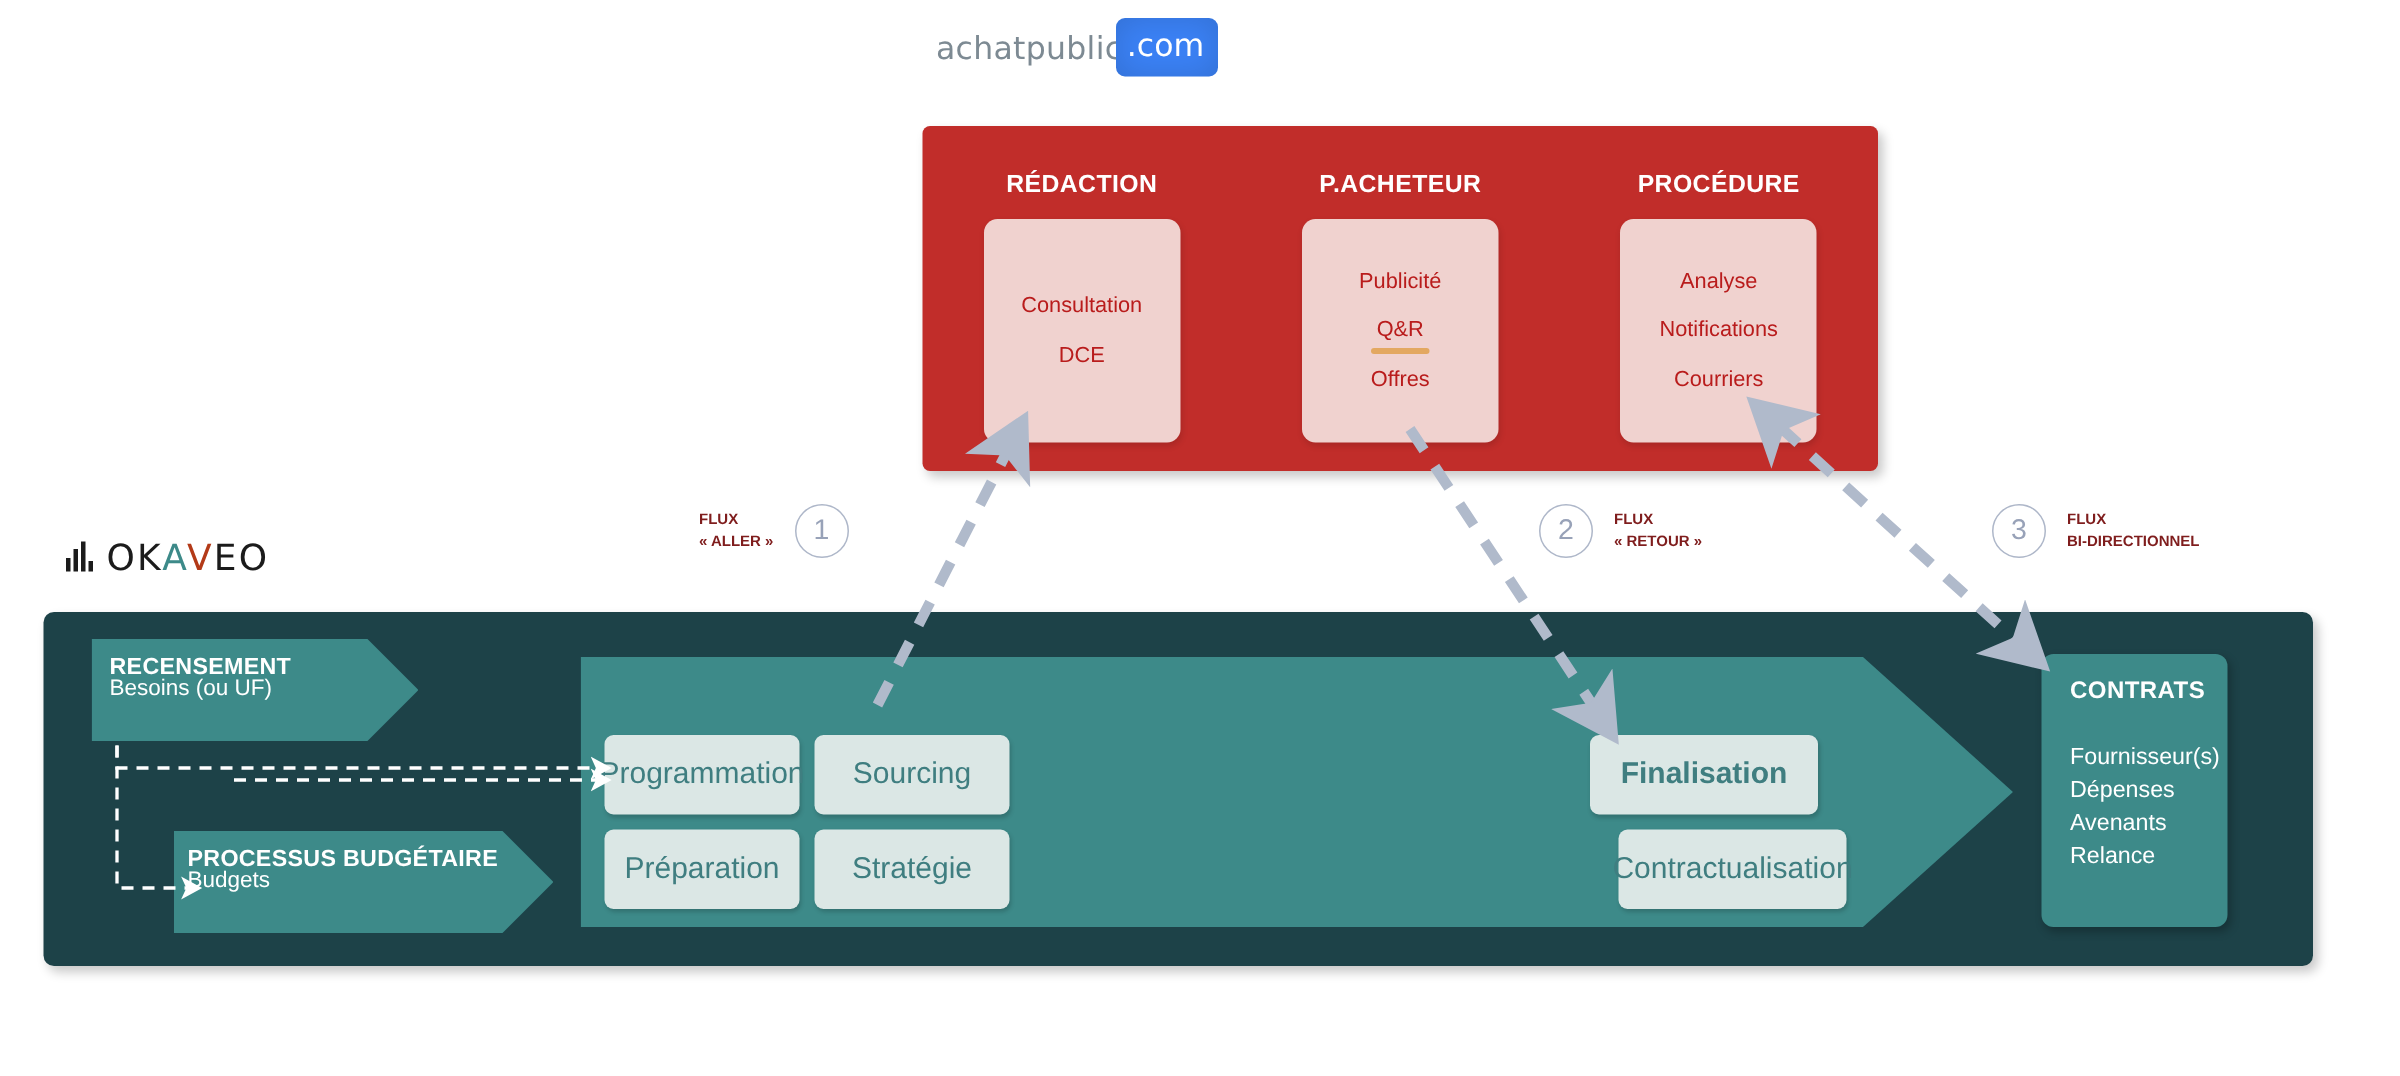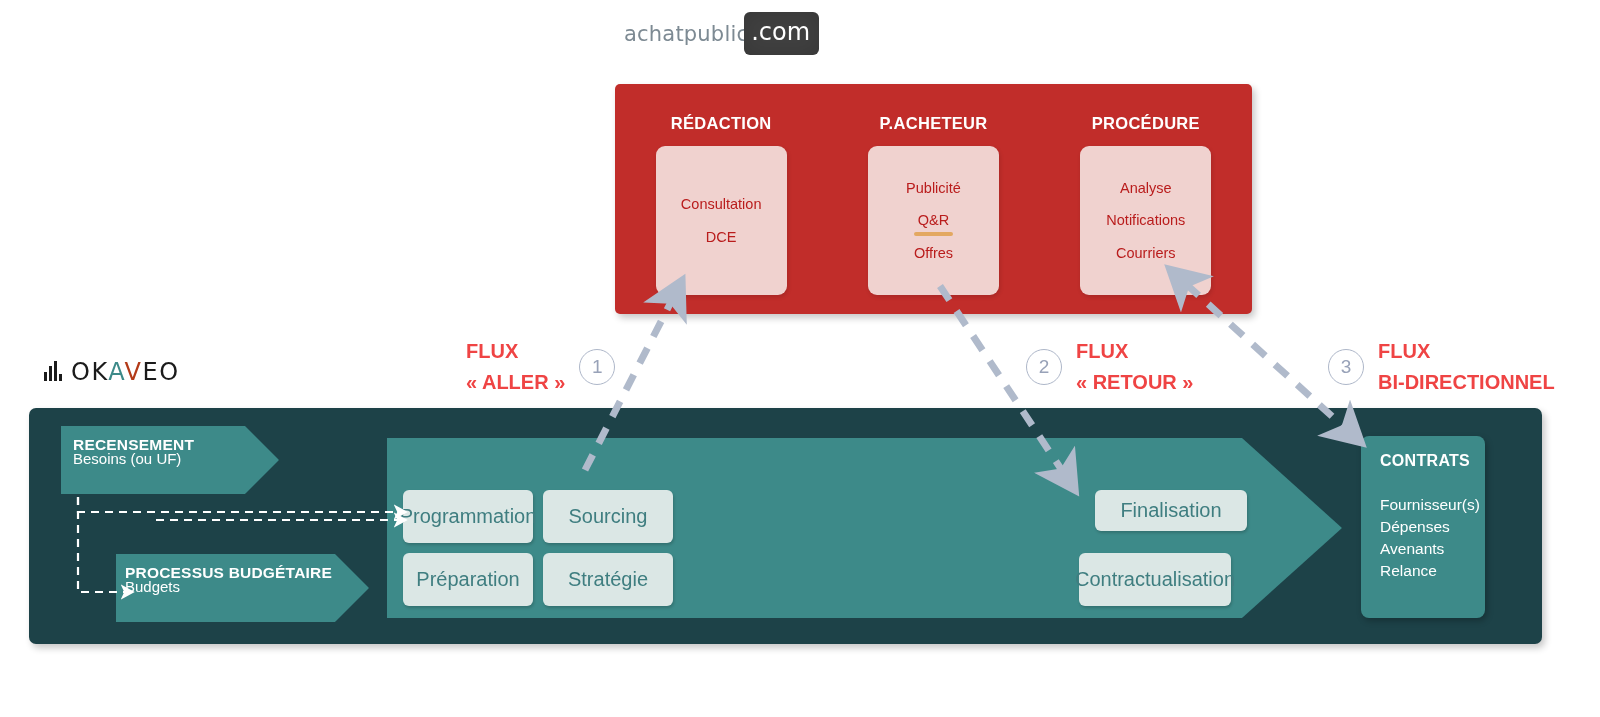--- a/index.html
+++ b/index.html
@@ -13,21 +13,21 @@
   .stage{position:absolute;left:0;top:0;width:1600px;height:717px;}
 
   
   #ap-logo{position:absolute;left:624px;top:12px;display:flex;align-items:center;}
   #ap-logo .ap-text{
     font-size:21px;color:#7d8a93;letter-spacing:.2px;
     font-family:"DejaVu Sans", sans-serif;font-weight:400;
   }
   #ap-logo .ap-dotcom{
     margin-left:-4px;
-    background:#404040;color:#ffffff;font-size:24px;
+    background:#3b82f6;color:#ffffff;font-size:21px;
     border-radius:6px;padding:6px 9px 9px 7px;
     font-family:"DejaVu Sans", sans-serif;
     box-shadow:inset 0 0 22px rgba(0,0,0,.14);
   }
 
   
   #red-panel{
     position:absolute;left:615px;top:84px;width:637px;height:230px;
     background:#c12d2a;border-radius:5px;
     box-shadow:3px 4px 7px rgba(0,0,0,.22);
@@ -54,21 +54,21 @@
   }
 
   
   .flux{position:absolute;display:flex;align-items:center;color:#aeb7c9;}
   .flux .num{
     width:34px;height:34px;border-radius:50%;
     border:1.6px solid #aeb7c9;color:#98a2b8;
     display:flex;align-items:center;justify-content:center;
     font-size:19px;font-weight:400;
   }
-  .flux .lbl{font-weight:bold;font-size:20px;line-height:1.55;color:#ef4444;}
+  .flux .lbl{font-weight:bold;font-size:10px;line-height:1.55;color:#7f1d1d;}
   .flux .lbl span{display:block;white-space:nowrap;}
   #flux1{left:466px;top:336px;}
   #flux1 .lbl{text-align:left;margin-right:14px;}
   #flux2{left:1026px;top:336px;}
   #flux2 .lbl{margin-left:14px;}
   #flux3{left:1328px;top:336px;}
   #flux3 .lbl{margin-left:14px;}
 
   
   #teal-band{
@@ -119,21 +119,21 @@
   .tealbox{
     position:absolute;background:#dbe7e5;border-radius:6px;
     display:flex;align-items:center;justify-content:center;
     color:#3f7e80;font-size:20px;white-space:nowrap;
     box-shadow:1px 2px 3px rgba(0,0,0,.18);
   }
   #b-programmation{left:403px;top:490px;width:130px;height:53px;}
   #b-sourcing     {left:543px;top:490px;width:130px;height:53px;}
   #b-preparation  {left:403px;top:553px;width:130px;height:53px;}
   #b-strategie    {left:543px;top:553px;width:130px;height:53px;}
-  #b-finalisation {left:1095px;top:490px;width:152px;height:41px;}
+  #b-finalisation {left:1060px;top:490px;width:152px;height:53px;font-weight:bold;}
   #b-contractual  {left:1079px;top:553px;width:152px;height:53px;}
 
   
   #contrats{
     position:absolute;left:1361px;top:436px;width:124px;height:182px;
     background:#3d8a89;border-radius:8px;
     box-shadow:2px 3px 6px rgba(0,0,0,.25);
   }
   #contrats .c-title{
     position:absolute;left:19px;top:16px;color:#ffffff;font-weight:bold;font-size:16px;

